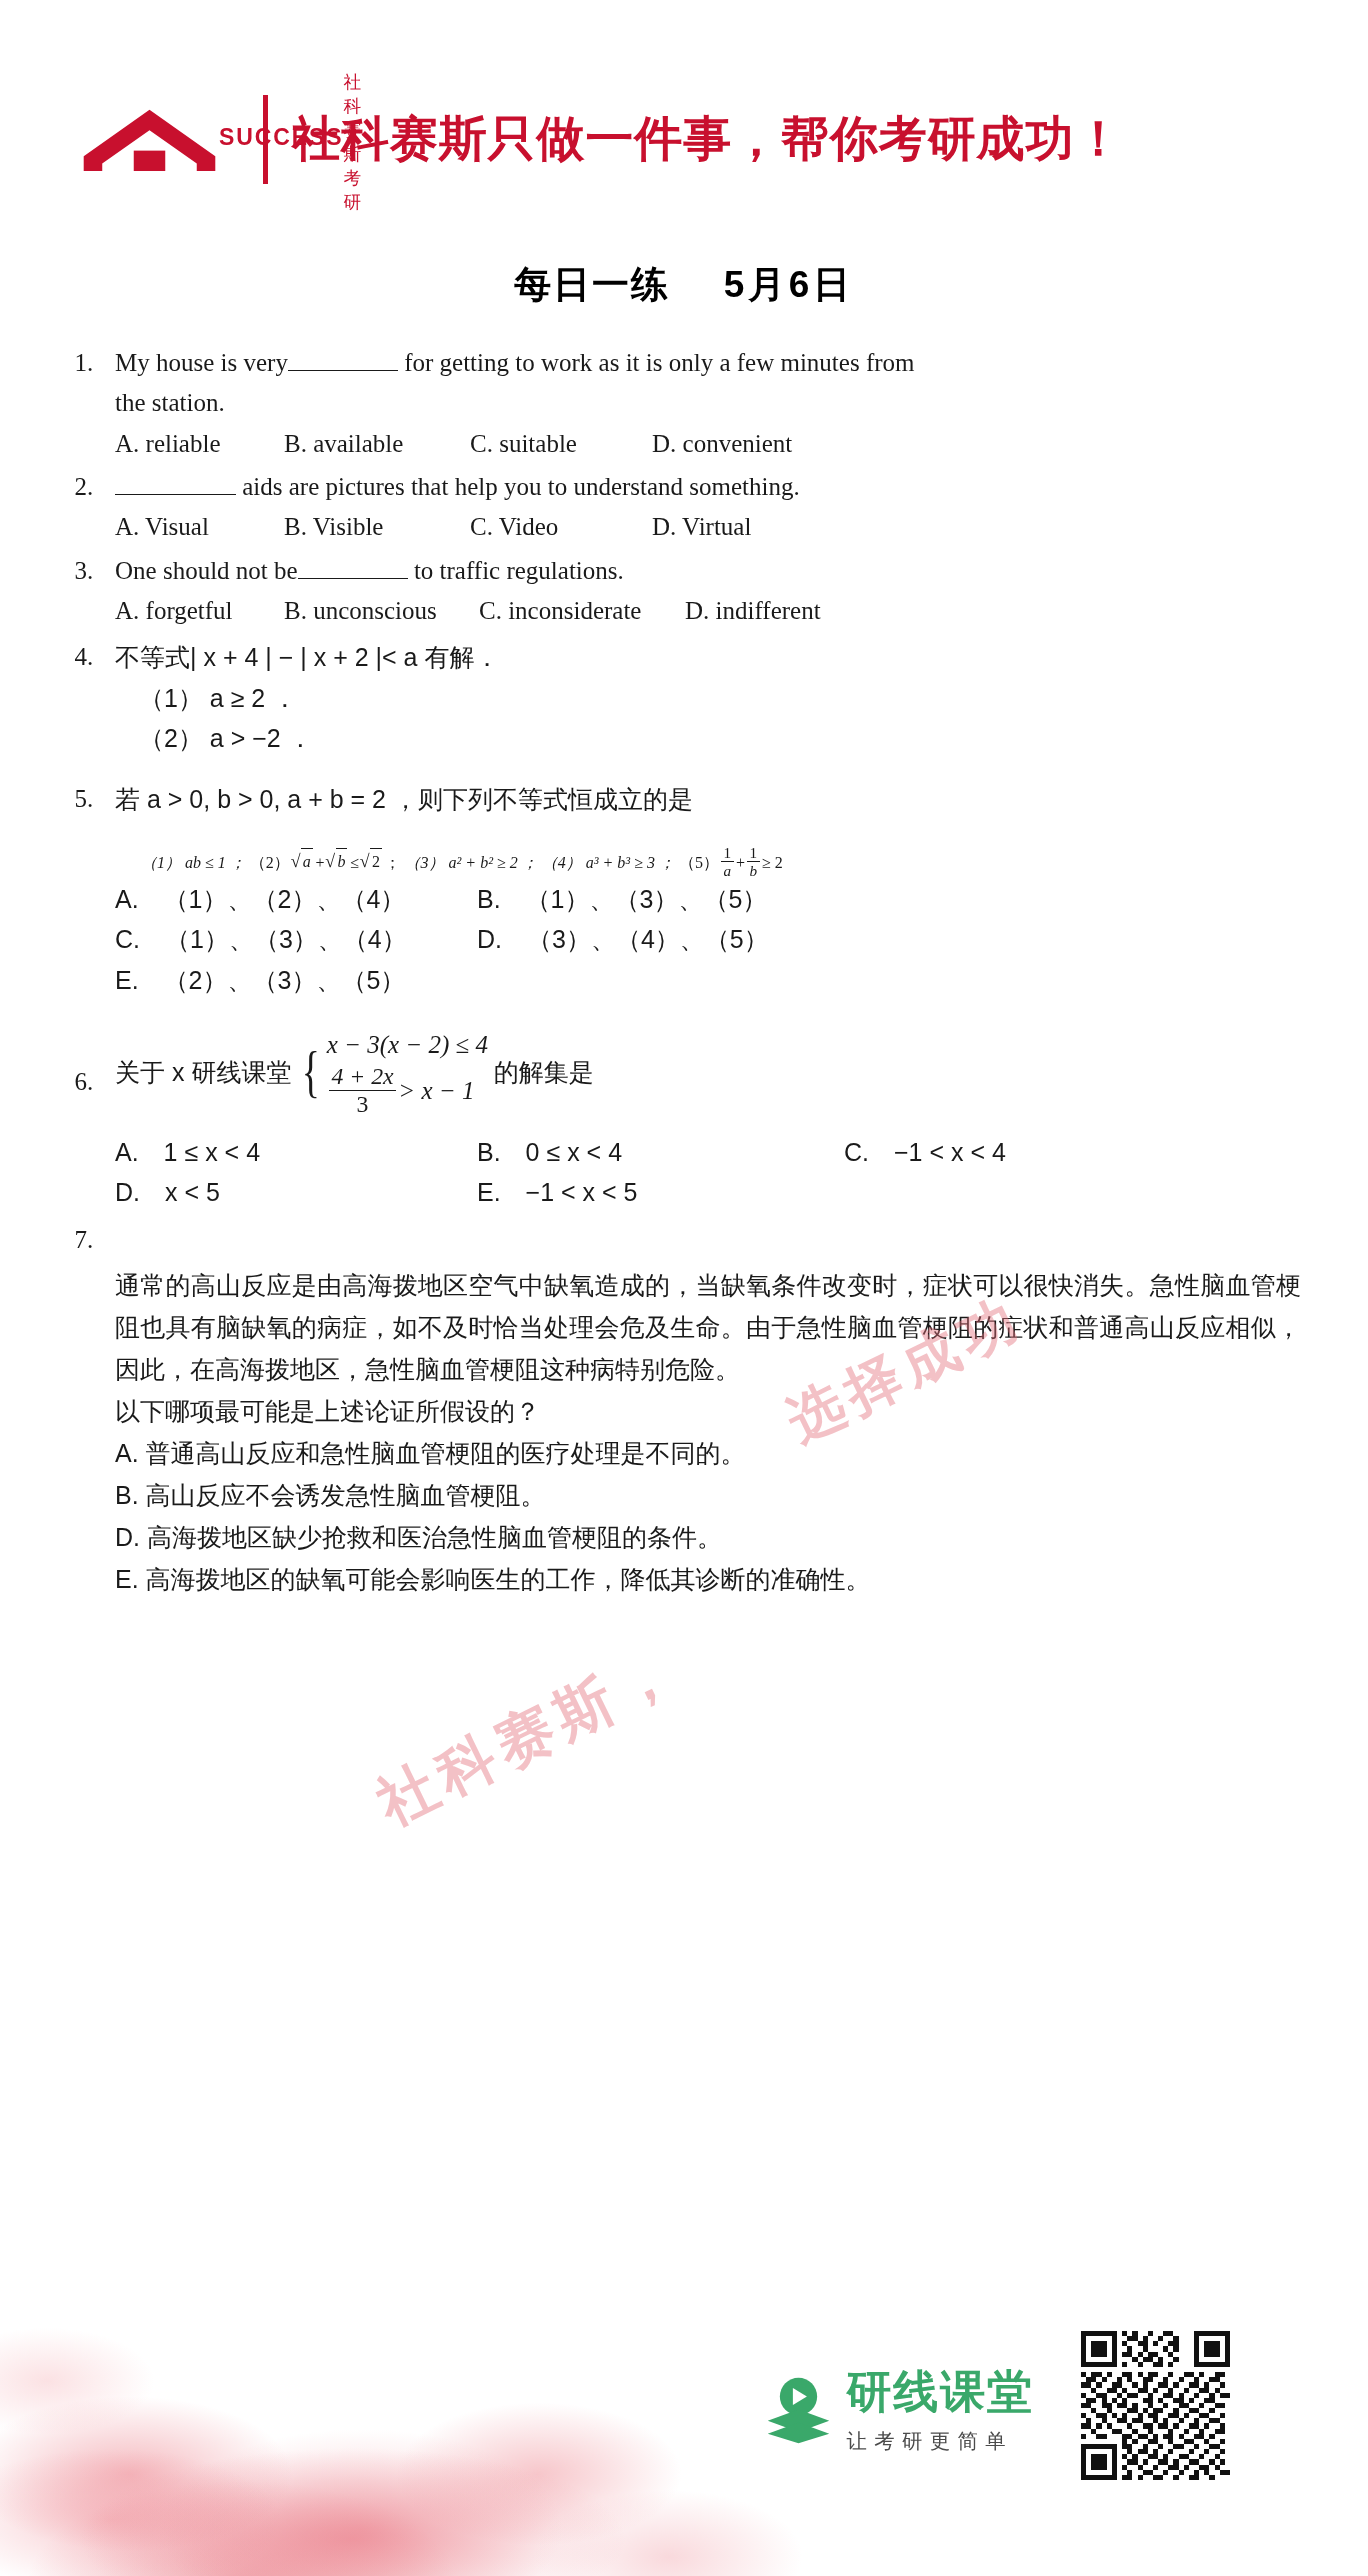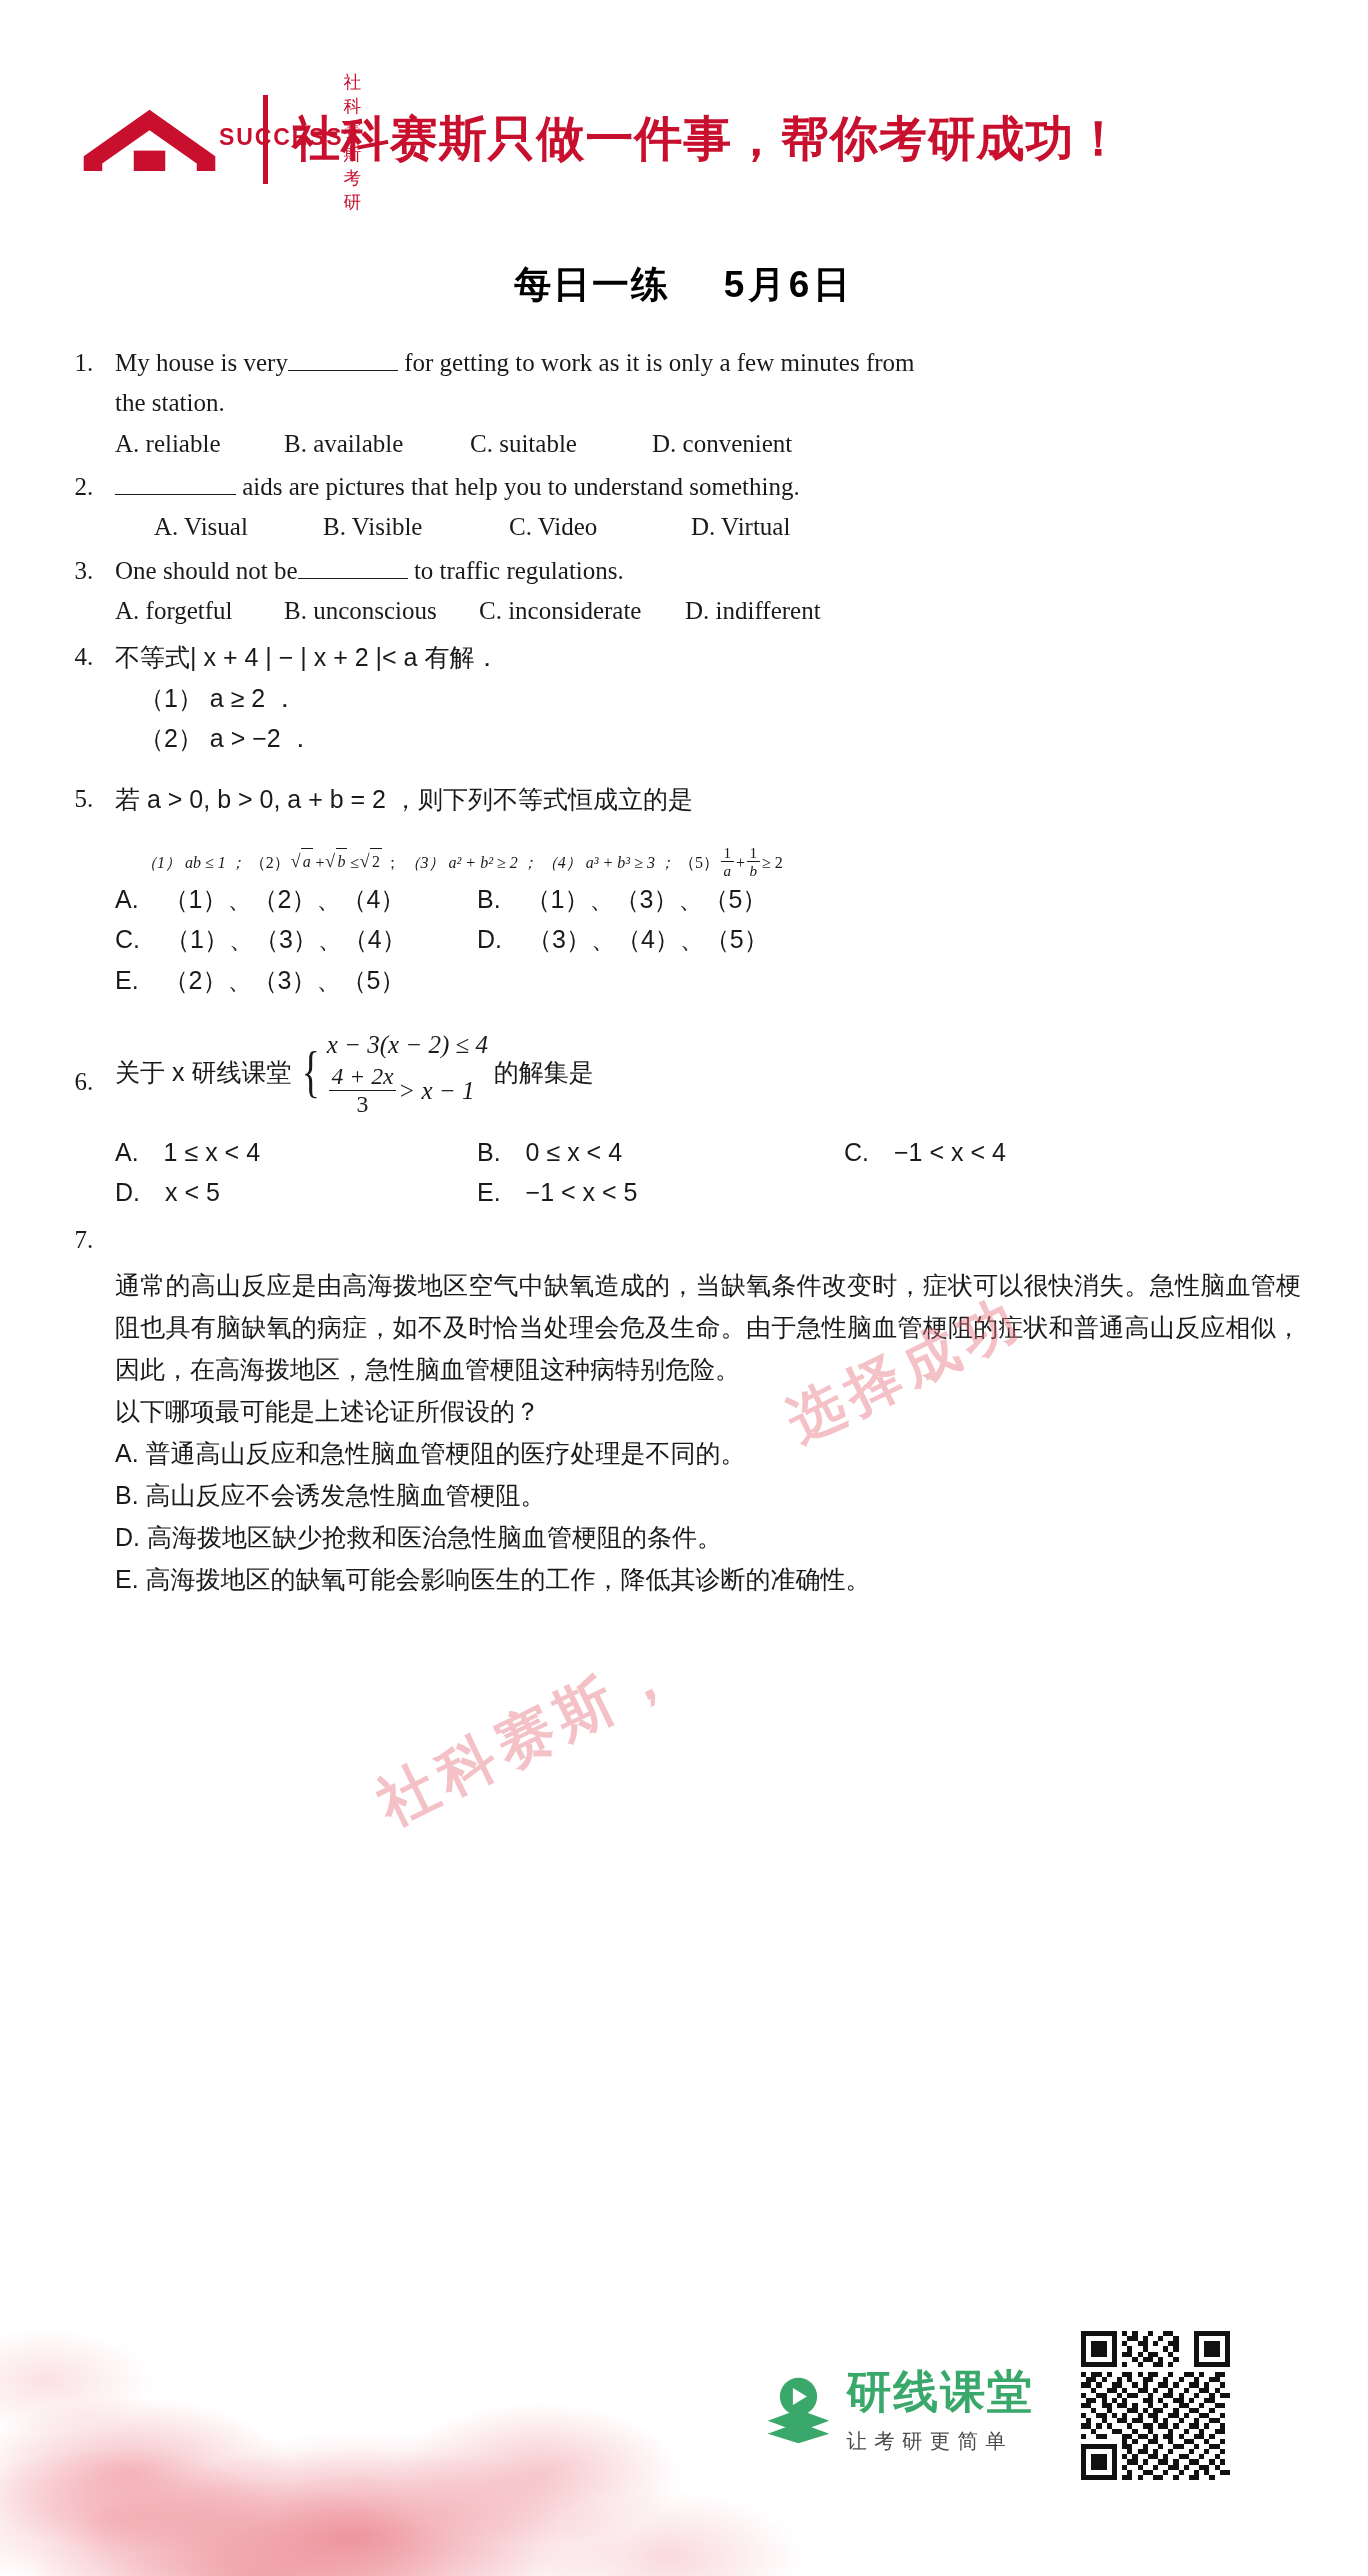--- a/index.html
+++ b/index.html
@@ -120,21 +120,21 @@
   .b-sm { width: 110px; }
   .b-md { width: 121px; }
 
   .opts-row {
     display: flex;
   }
   .opts-row .opt { white-space: nowrap; }
   .opts-en-1 .opt:nth-child(1) { width: 169px; }
   .opts-en-1 .opt:nth-child(2) { width: 186px; }
   .opts-en-1 .opt:nth-child(3) { width: 182px; }
-  .opts-en-2 .opt:nth-child(1) { width: 169px; margin-left: 39px; }
+  .opts-en-2 .opt:nth-child(1) { width: 169px; }
   .opts-en-2 .opt:nth-child(2) { width: 186px; }
   .opts-en-2 .opt:nth-child(3) { width: 182px; }
   .opts-en-3 .opt:nth-child(1) { width: 169px; }
   .opts-en-3 .opt:nth-child(2) { width: 195px; }
   .opts-en-3 .opt:nth-child(3) { width: 206px; }
 
   .cn { font-family: "Liberation Sans", sans-serif; }
   .math { font-family: "Liberation Serif", serif; font-style: italic; }
   .mathup { font-style: normal; }
 

